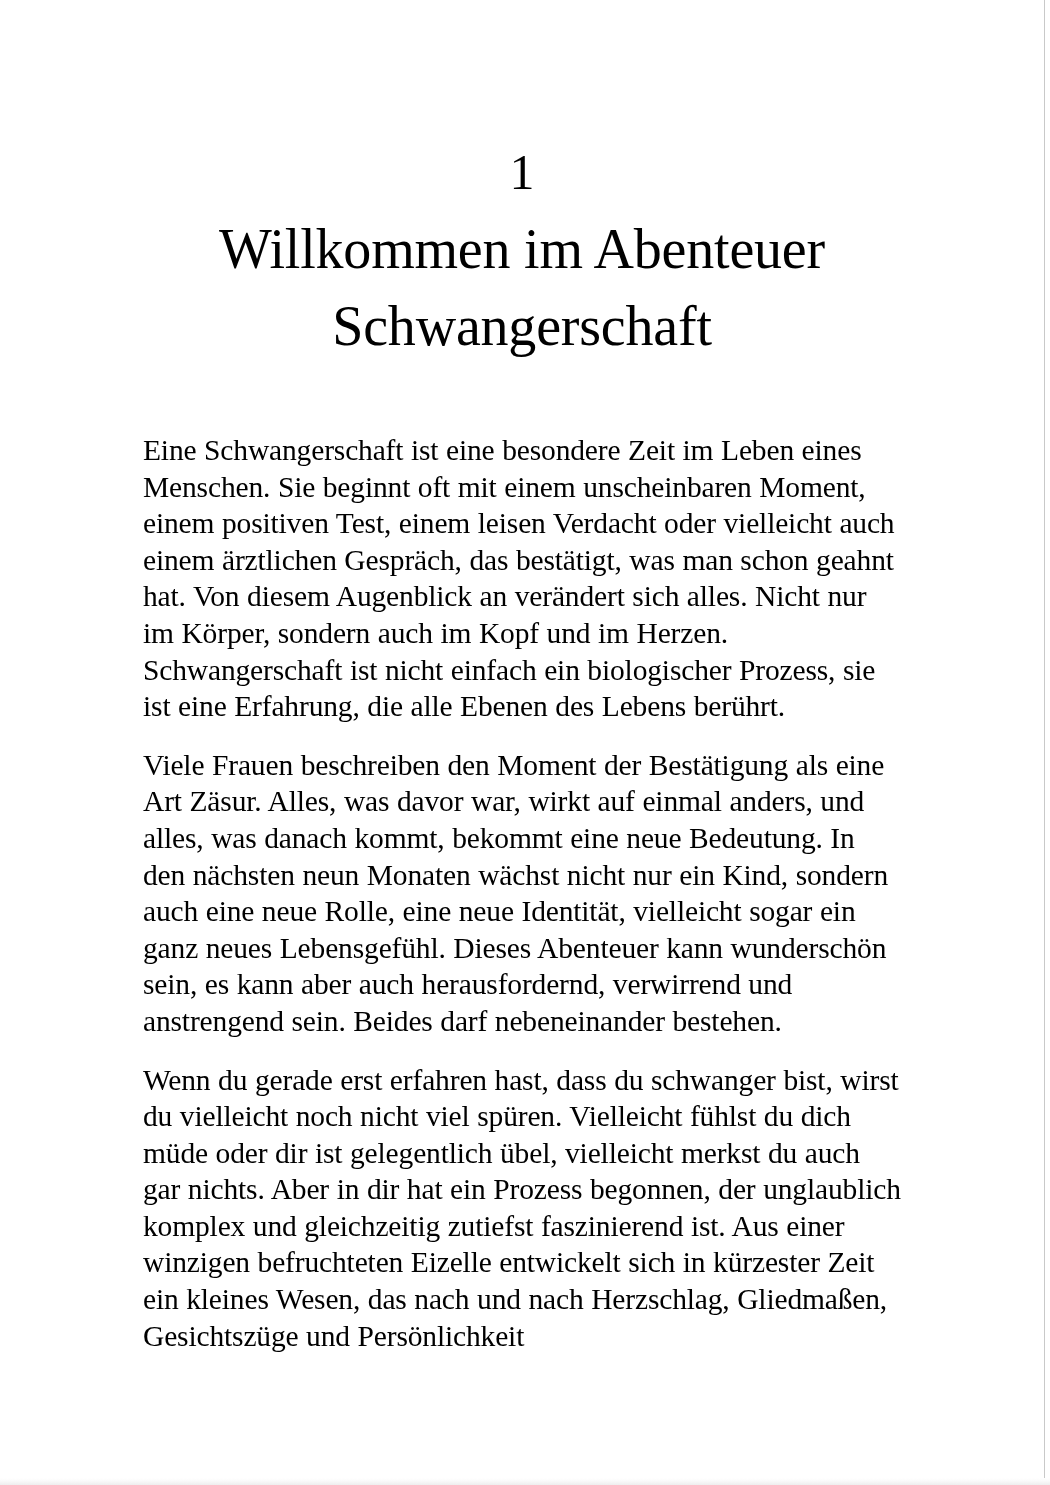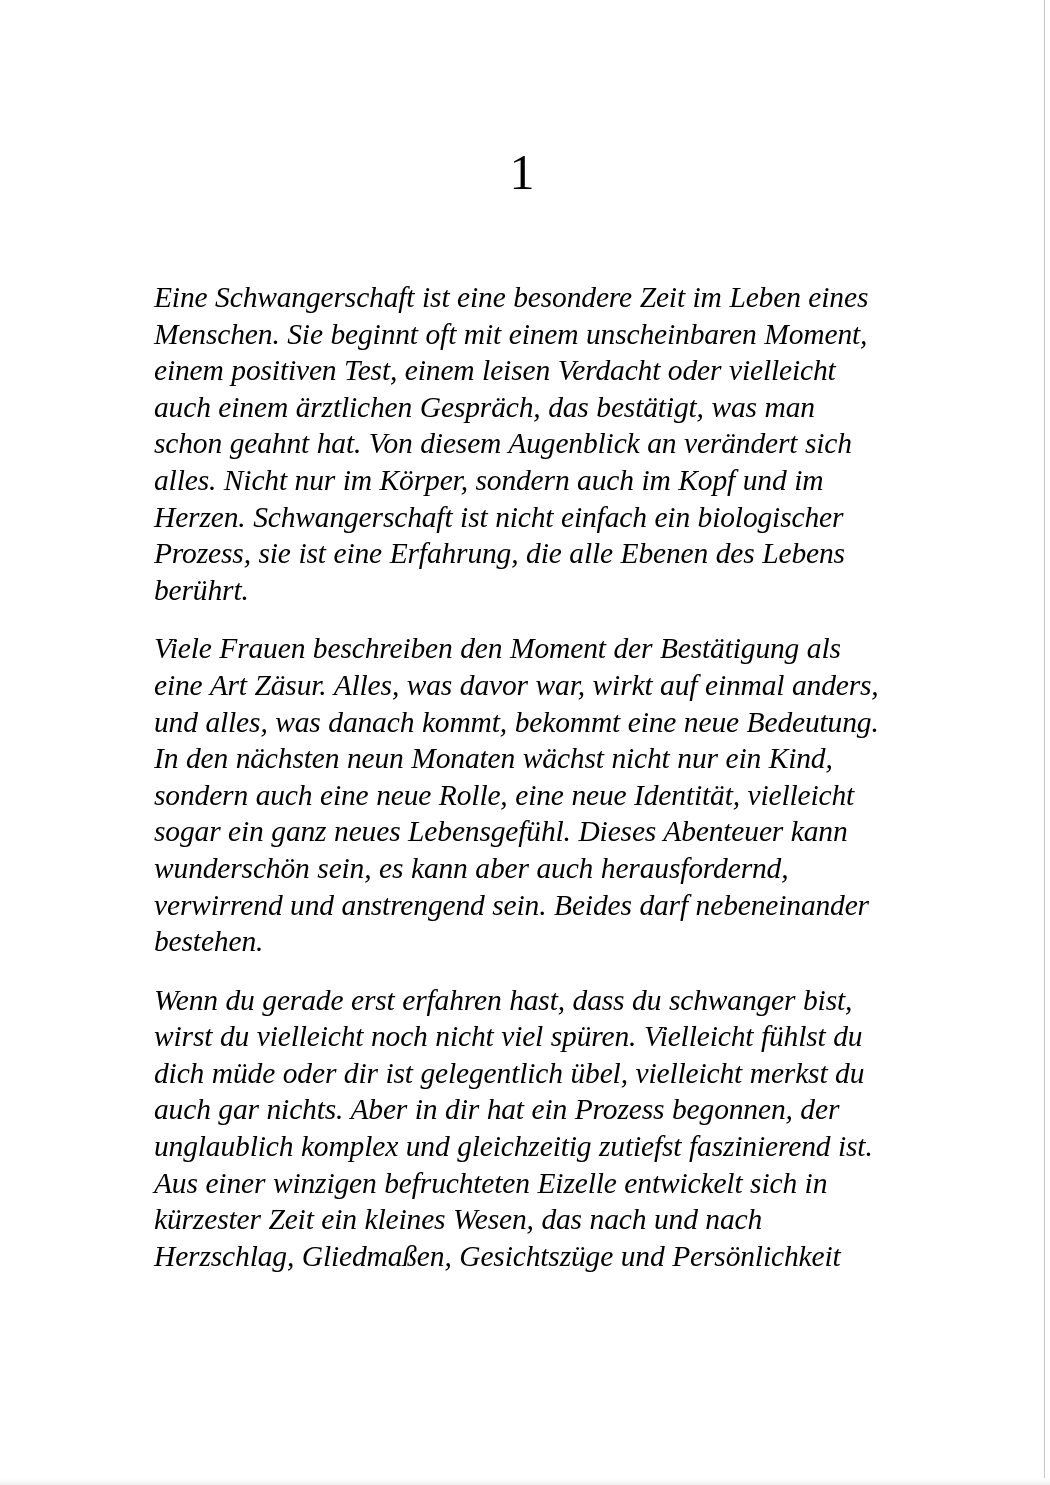--- a/index.html
+++ b/index.html
@@ -67,25 +67,24 @@
     line-height: 77px;
     font-weight: normal;
     margin: 0;
     padding-top: 10px;
     padding-left: 150px;
     padding-right: 150px;
     letter-spacing: -0.2px;
   }
 
   .body-block {
-    margin: 16px;
+    margin: 5px;
     padding-top: 62px;
     padding-left: 138px;
     padding-right: 138px;
-    font-style: italic;
   }
 
   .para {
     font-size: 29.5px;
     line-height: 36.6px;
     text-align: left;
     margin: 0 0 22px 0;
     letter-spacing: -0.15px;
     word-spacing: 0.4px;
     hyphens: none;
@@ -96,20 +95,21 @@
 </style>
 </head>
 <body>
 
 <div id="page">
 
   <div class="content">
 
     <div class="chapter-number">1</div>
 
+    <h1 class="chapter-title">Willkommen im Abenteuer Schwangerschaft</h1>
 
     <div class="body-block">
       <p class="para">Eine Schwangerschaft ist eine besondere Zeit im Leben eines Menschen. Sie beginnt oft mit einem unscheinbaren Moment, einem positiven Test, einem leisen Verdacht oder vielleicht auch einem ärztlichen Gespräch, das bestätigt, was man schon geahnt hat. Von diesem Augenblick an verändert sich alles. Nicht nur im Körper, sondern auch im Kopf und im Herzen. Schwangerschaft ist nicht einfach ein biologischer Prozess, sie ist eine Erfahrung, die alle Ebenen des Lebens berührt.</p>
       <p class="para">Viele Frauen beschreiben den Moment der Bestätigung als eine Art Zäsur. Alles, was davor war, wirkt auf einmal anders, und alles, was danach kommt, bekommt eine neue Bedeutung. In den nächsten neun Monaten wächst nicht nur ein Kind, sondern auch eine neue Rolle, eine neue Identität, vielleicht sogar ein ganz neues Lebensgefühl. Dieses Abenteuer kann wunderschön sein, es kann aber auch herausfordernd, verwirrend und anstrengend sein. Beides darf nebeneinander bestehen.</p>
       <p class="para">Wenn du gerade erst erfahren hast, dass du schwanger bist, wirst du vielleicht noch nicht viel spüren. Vielleicht fühlst du dich müde oder dir ist gelegentlich übel, vielleicht merkst du auch gar nichts. Aber in dir hat ein Prozess begonnen, der unglaublich komplex und gleichzeitig zutiefst faszinierend ist. Aus einer winzigen befruchteten Eizelle entwickelt sich in kürzester Zeit ein kleines Wesen, das nach und nach Herzschlag, Gliedmaßen, Gesichtszüge und Persönlichkeit</p>
     </div>
 
   </div>
 
   <div class="page-edge-right"></div>

